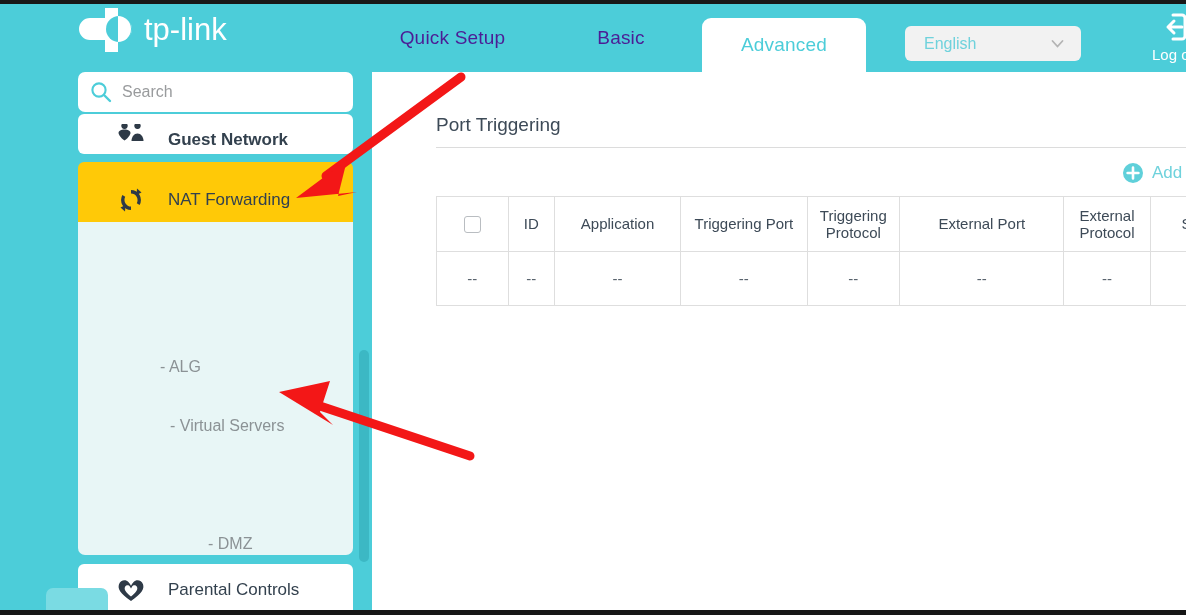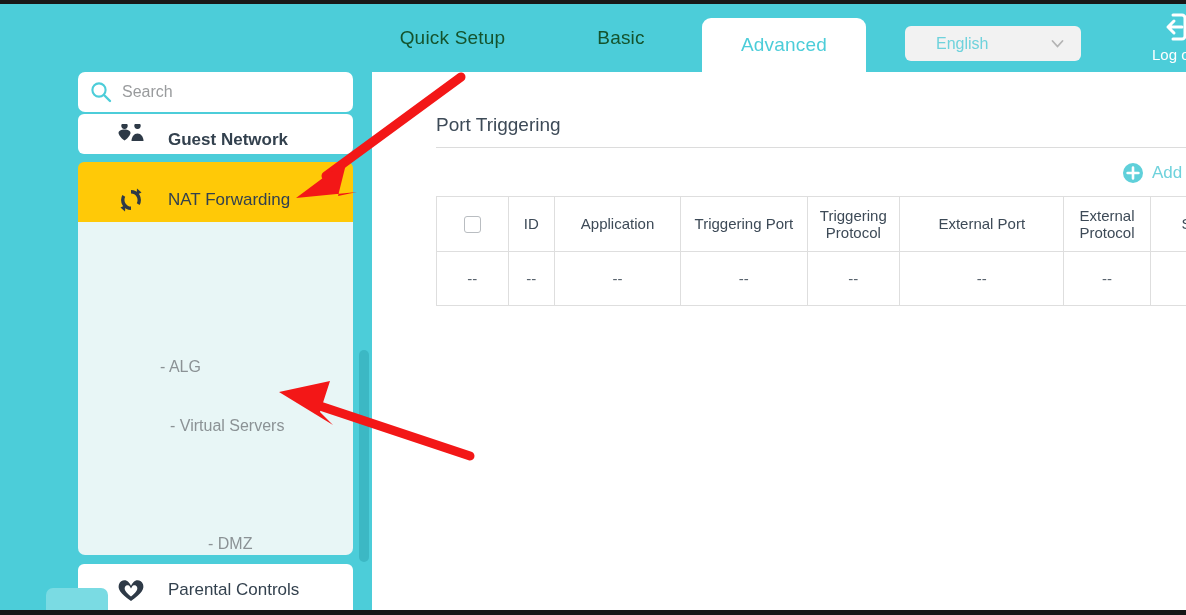--- a/index.html
+++ b/index.html
@@ -38,21 +38,21 @@
   .logo svg { display: block; }
 
   .nav {
     position: absolute; left: 370px; top: 0px;
     height: 68px;
   }
   .nav-item {
     position: absolute; top: 0;
     height: 68px;
     display: flex; align-items: center; justify-content: center;
-    color: #14532d;
+    color: #4c1d95;
     font-size: 19px;
     letter-spacing: .2px;
     cursor: pointer;
     white-space: nowrap;
   }
   .nav-quick { left: 0px;   width: 165px; }
   .nav-basic { left: 196px; width: 110px; }
   .nav-adv {
     left: 332px; width: 164px;
     top: 14px; height: 54px;
@@ -63,21 +63,21 @@
 
   .lang-select {
     position: absolute; left: 905px; top: 22px;
     width: 176px; height: 35px;
     background: #f2f2f2;
     border-radius: 6px;
     display: flex; align-items: center;
     cursor: pointer;
   }
   .lang-label {
-    margin-left: 31px;
+    margin-left: 19px;
     color: #6fd2dc;
     font-size: 16px;
   }
   .lang-caret {
     position: absolute; right: 17px; top: 11px;
     width: 13px; height: 13px;
   }
   .lang-caret svg { display: block; }
 
   .logout {
@@ -272,20 +272,30 @@
 </style>
 </head>
 <body>
 
 <div id="app">
 
   <div class="strip-top"></div>
 
   <div class="header">
 
+    <div class="logo">
+      <svg width="180" height="52" viewBox="0 0 180 52">
+        <path d="M12 16 h15 V6 h13 v10 h3 a11 11 0 0 1 0 22 h-3 v12 h-13 V38 H12 a11 11 0 0 1 0 -22 z" fill="#ffffff"></path>
+        <circle cx="41" cy="27" r="13" fill="#4ccdd9"></circle>
+        <path d="M40 14 a13 13 0 0 1 0 26 z" fill="#ffffff"></path>
+        <g fill="#ffffff" font-family="Liberation Sans, sans-serif" font-size="31">
+          <text x="66" y="38">tp-link</text>
+        </g>
+      </svg>
+    </div>
 
     <div class="nav">
       <div class="nav-item nav-quick">
         <span>Quick Setup</span>
       </div>
       <div class="nav-item nav-basic">
         <span>Basic</span>
       </div>
       <div class="nav-item nav-adv">
         <span>Advanced</span>

